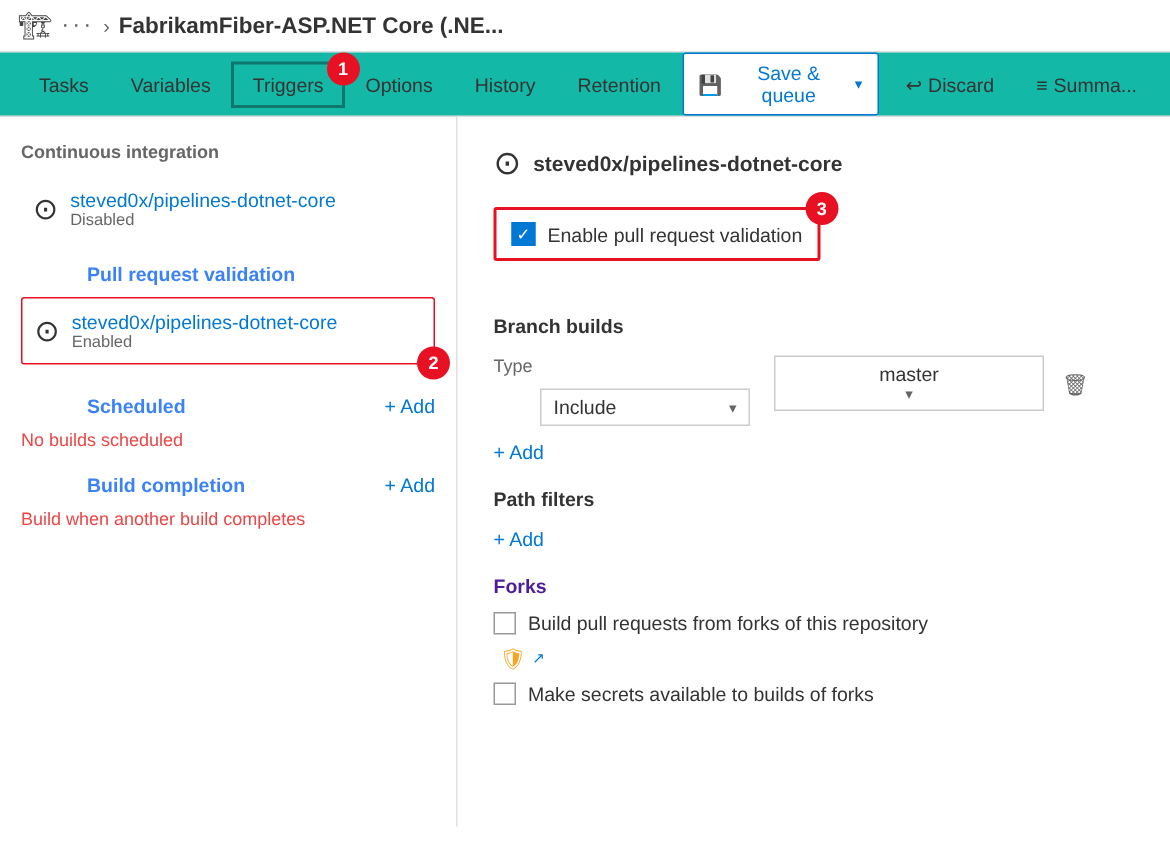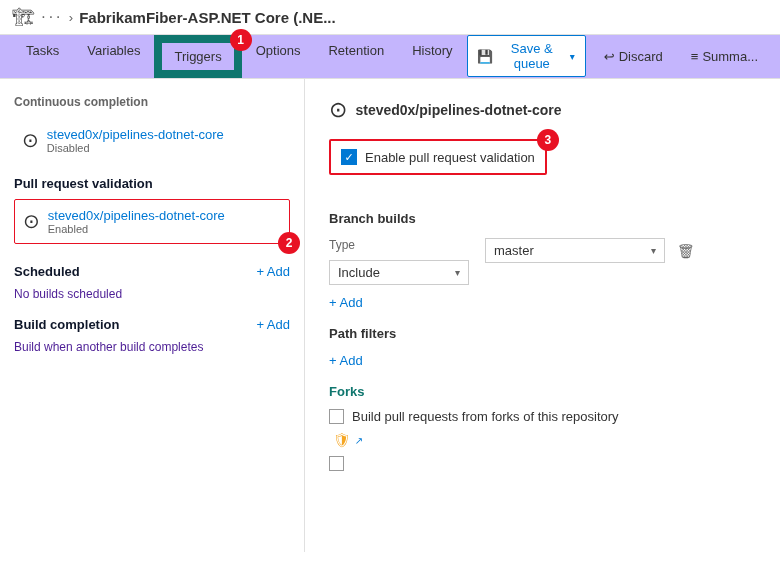--- a/index.html
+++ b/index.html
@@ -6,45 +6,45 @@
     body { font-family: 'Segoe UI', sans-serif; font-size: 13px; color: #333; background: #fff; width: 780px; height: 561px; overflow: hidden; }
 
     
     .header { display: flex; align-items: center; padding: 6px 12px; border-bottom: 1px solid #e0e0e0; background: #fff; }
     .header-icon { font-size: 18px; margin-right: 6px; color: #444; }
     .header-dots { color: #666; margin-right: 6px; font-size: 16px; letter-spacing: 2px; }
     .header-chevron { color: #666; margin-right: 6px; }
     .header-title { font-size: 15px; font-weight: 600; color: #333; }
 
     
-    .nav-tabs { display: flex; align-items: flex-start; padding: 0 12px; border-bottom: 1px solid #e0e0e0; background: #c4b5fd; }
+    .nav-tabs { display: flex; align-items: center; padding: 0 12px; border-bottom: 1px solid #e0e0e0; background: #14b8a6; }
     .nav-tab { padding: 8px 14px; font-size: 13px; color: #333; cursor: pointer; border: none; background: none; position: relative; white-space: nowrap; }
     .nav-tab.active { color: #0078d4; border-bottom: 2px solid #0078d4; }
-    .nav-tab.highlighted { border: 8px solid #0f766e; color: #333; padding: 6px 12px; }
+    .nav-tab.highlighted { border: 2px solid #0f766e; color: #333; padding: 6px 12px; }
     .nav-actions { margin-left: auto; display: flex; align-items: center; gap: 8px; }
     .btn-save { display: flex; align-items: center; gap: 4px; padding: 5px 10px; border: 1px solid #0078d4; background: #fff; color: #0078d4; cursor: pointer; font-size: 13px; border-radius: 2px; }
     .btn-save .chevron { font-size: 10px; }
     .btn-discard { display: flex; align-items: center; gap: 4px; padding: 5px 10px; border: none; background: none; color: #333; cursor: pointer; font-size: 13px; }
     .btn-summary { display: flex; align-items: center; gap: 4px; padding: 5px 10px; border: none; background: none; color: #333; cursor: pointer; font-size: 13px; }
 
     
     .main { display: flex; height: calc(561px - 88px); }
 
     
     .left-panel { width: 305px; border-right: 1px solid #e0e0e0; padding: 16px 14px; overflow-y: auto; flex-shrink: 0; }
     .section-title { font-size: 12px; font-weight: 600; color: #666; margin-bottom: 10px; text-transform: none; }
     .repo-item { display: flex; align-items: flex-start; gap: 8px; padding: 8px; margin-bottom: 4px; cursor: pointer; border-radius: 2px; }
     .repo-item.selected { border: 1.5px solid #e81123; background: #fff; }
     .repo-icon { font-size: 20px; color: #333; flex-shrink: 0; margin-top: 1px; }
     .repo-name { font-size: 13px; color: #0078d4; font-weight: 400; }
     .repo-status { font-size: 11px; color: #666; }
     .section-header { display: flex; align-items: center; justify-content: space-between; margin: 14px 0 8px; }
-    .section-label { font-size: 13px; font-weight: 600; color: #0f172a; }
+    .section-label { font-size: 13px; font-weight: 600; color: #3b82f6; margin-left: 44px; }
     .add-btn { display: flex; align-items: center; gap: 3px; color: #0078d4; background: none; border: none; cursor: pointer; font-size: 13px; }
-    .empty-text { font-size: 12px; color: #4c1d95; padding: 0 0 8px 0; }
+    .empty-text { font-size: 12px; color: #ef4444; padding: 0 0 8px 0; }
 
     
     .num-circle { display: inline-flex; align-items: center; justify-content: center; width: 22px; height: 22px; border-radius: 50%; background: #e81123; color: #fff; font-size: 12px; font-weight: 600; position: absolute; }
 
     
     .right-panel { flex: 1; padding: 18px 24px; overflow-y: auto; }
     .right-repo-header { display: flex; align-items: center; gap: 8px; margin-bottom: 16px; }
     .right-repo-icon { font-size: 22px; color: #333; }
     .right-repo-name { font-size: 14px; font-weight: 600; color: #333; }
 
@@ -52,33 +52,33 @@
     .checkbox-container { display: flex; align-items: center; gap: 8px; margin-bottom: 18px; padding: 8px 10px; border: 2px solid #e81123; border-radius: 2px; display: inline-flex; }
     .checkbox { width: 16px; height: 16px; border: 1px solid #0078d4; background: #0078d4; display: flex; align-items: center; justify-content: center; flex-shrink: 0; cursor: pointer; }
     .checkbox .check { color: #fff; font-size: 11px; }
     .checkbox-label { font-size: 13px; color: #333; text-align: center; }
 
     
     .filters-title { font-size: 13px; font-weight: 600; color: #333; margin-bottom: 12px; }
     .filter-row { display: flex; align-items: flex-start; gap: 16px; margin-bottom: 10px; }
     .filter-col { display: flex; flex-direction: column; gap: 4px; }
     .filter-col-label { font-size: 12px; color: #666; margin-bottom: 4px; }
-    .select-wrapper { display: flex; align-items: center; border: 1px solid #ccc; background: #fff; padding: 4px 8px; min-width: 140px; cursor: pointer; }
+    .select-wrapper { display: flex; align-items: center; border: 1px solid #ccc; background: #fff; padding: 4px 8px; min-width: 140px; cursor: pointer; margin-left: 31px; }
     .select-text { flex: 1; font-size: 13px; color: #333; }
     .select-chevron { font-size: 10px; color: #666; }
-    .branch-select-wrapper { display: flex; align-items: center; border: 1px solid #ccc; background: #fff; padding: 4px 8px; min-width: 180px; cursor: pointer; }
+    .branch-select-wrapper { display: flex; align-items: center; border: 1px solid #ccc; background: #fff; padding: 4px 8px; min-width: 180px; cursor: pointer; flex-direction: column; }
     .delete-btn { background: none; border: none; cursor: pointer; color: #666; font-size: 14px; padding: 4px; }
     .add-filter-btn { display: flex; align-items: center; gap: 4px; color: #0078d4; background: none; border: none; cursor: pointer; font-size: 13px; margin-top: 4px; margin-bottom: 16px; }
 
     
     .path-filters { margin-bottom: 16px; }
 
     
     .forks-section { }
-    .forks-title { font-size: 13px; font-weight: 600; color: #0f766e; margin-bottom: 10px; }
+    .forks-title { font-size: 13px; font-weight: 600; color: #4c1d95; margin-bottom: 10px; }
     .fork-checkbox-row { display: flex; align-items: center; gap: 8px; margin-bottom: 8px; }
     .fork-checkbox { width: 15px; height: 15px; border: 1px solid #999; background: #fff; display: flex; align-items: center; justify-content: center; cursor: pointer; flex-shrink: 0; }
     .fork-checkbox-label { font-size: 13px; color: #333; }
     .security-link { display: flex; align-items: center; gap: 4px; margin: 6px 0 8px 0; padding-left: 4px; }
     .shield-icon { color: #f5a623; font-size: 14px; }
     .security-text { color: #0078d4; font-size: 13px; cursor: pointer; text-decoration: none; }
     .ext-link { font-size: 10px; color: #0078d4; }
     .secrets-row { display: flex; align-items: center; gap: 8px; padding-left: 0; }
 
     .relative-wrap { position: relative; }
@@ -98,22 +98,22 @@
   <div class="nav-tabs">
     <button class="nav-tab">Tasks</button>
     <button class="nav-tab">Variables</button>
 
     <div style="position: relative; display: inline-flex; align-items: center;">
       <button class="nav-tab highlighted active">Triggers</button>
       <span class="num-circle" style="top: -6px; right: -10px; z-index: 10;">1</span>
     </div>
 
     <button class="nav-tab">Options</button>
+    <button class="nav-tab">History</button>
     <button class="nav-tab">Retention</button>
-    <button class="nav-tab">History</button>
 
     <div class="nav-actions">
       <button class="btn-save">
         <span>💾</span>
         <span>Save &amp; queue</span>
         <span class="chevron">▾</span>
       </button>
       <button class="btn-discard">
         <span>↩</span>
         <span>Discard</span>
@@ -122,21 +122,21 @@
         <span>≡</span>
         <span>Summa...</span>
       </button>
     </div>
   </div>
 
   <div class="main">
 
     <div class="left-panel">
 
-      <div class="section-title">Continuous completion</div>
+      <div class="section-title">Continuous integration</div>
       <div class="repo-item">
         <span class="repo-icon">⊙</span>
         <div>
           <div class="repo-name">steved0x/pipelines-dotnet-core</div>
           <div class="repo-status">Disabled</div>
         </div>
       </div>
 
       <div class="section-header">
         <span class="section-label">Pull request validation</span>
@@ -217,17 +217,18 @@
         <div class="fork-checkbox-row">
           <div class="fork-checkbox"></div>
           <span class="fork-checkbox-label">Build pull requests from forks of this repository</span>
         </div>
         <div class="security-link">
           <span class="shield-icon">🛡</span>
           <span class="ext-link">↗</span>
         </div>
         <div class="secrets-row fork-checkbox-row">
           <div class="fork-checkbox"></div>
+          <span class="fork-checkbox-label">Make secrets available to builds of forks</span>
         </div>
       </div>
     </div>
   </div>
 </div>
 
 </body></html>

